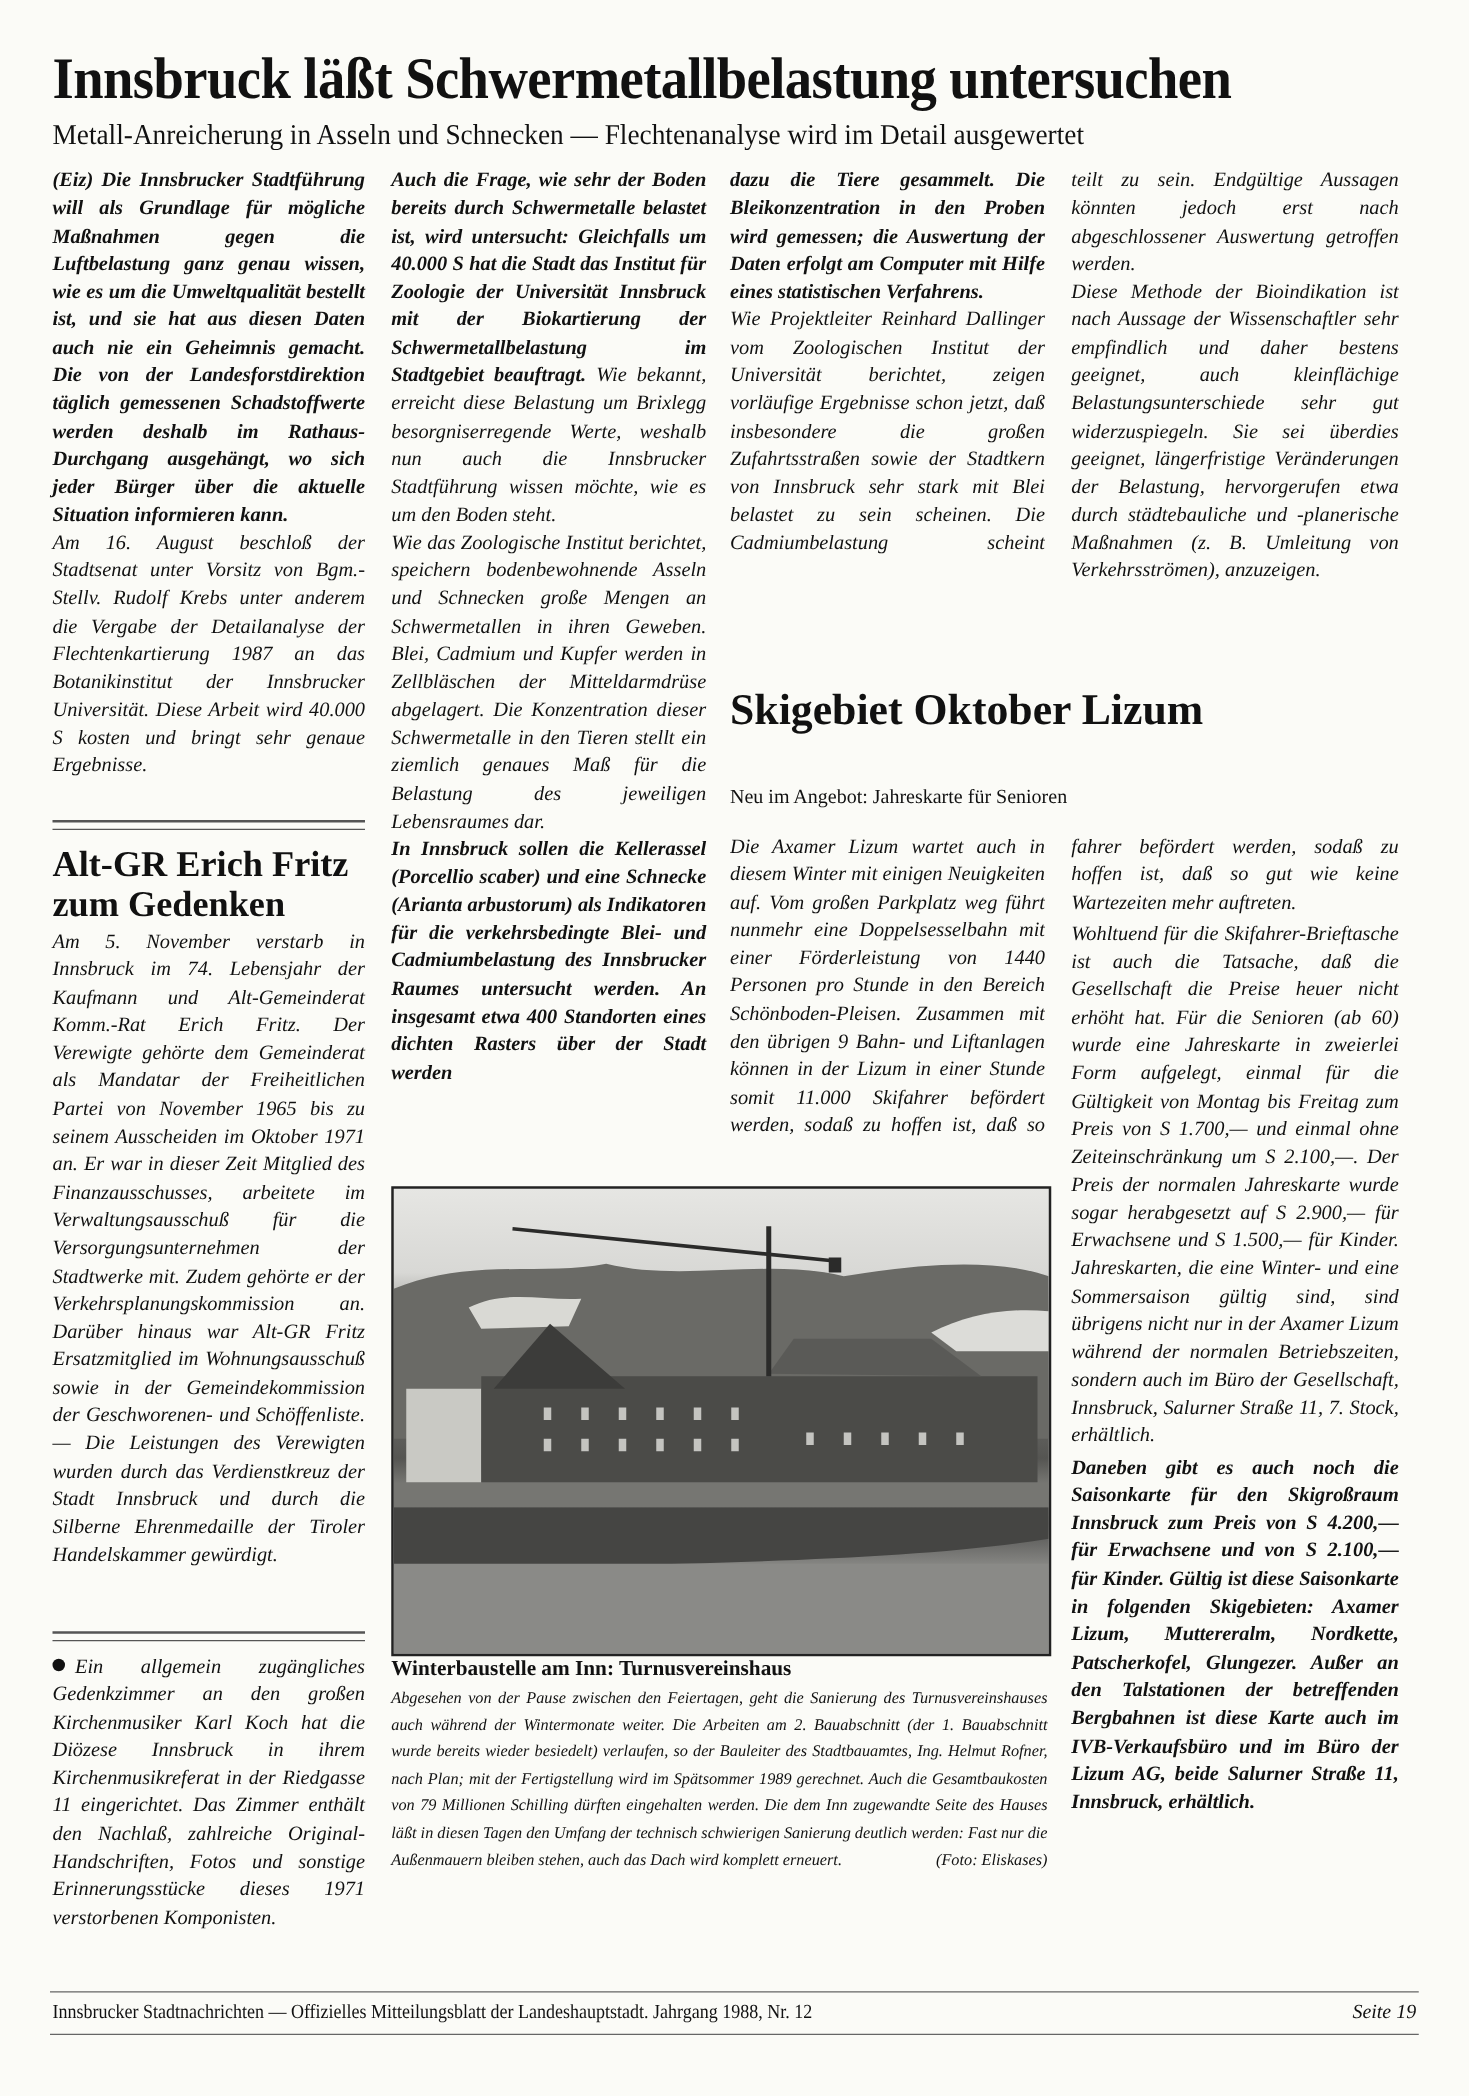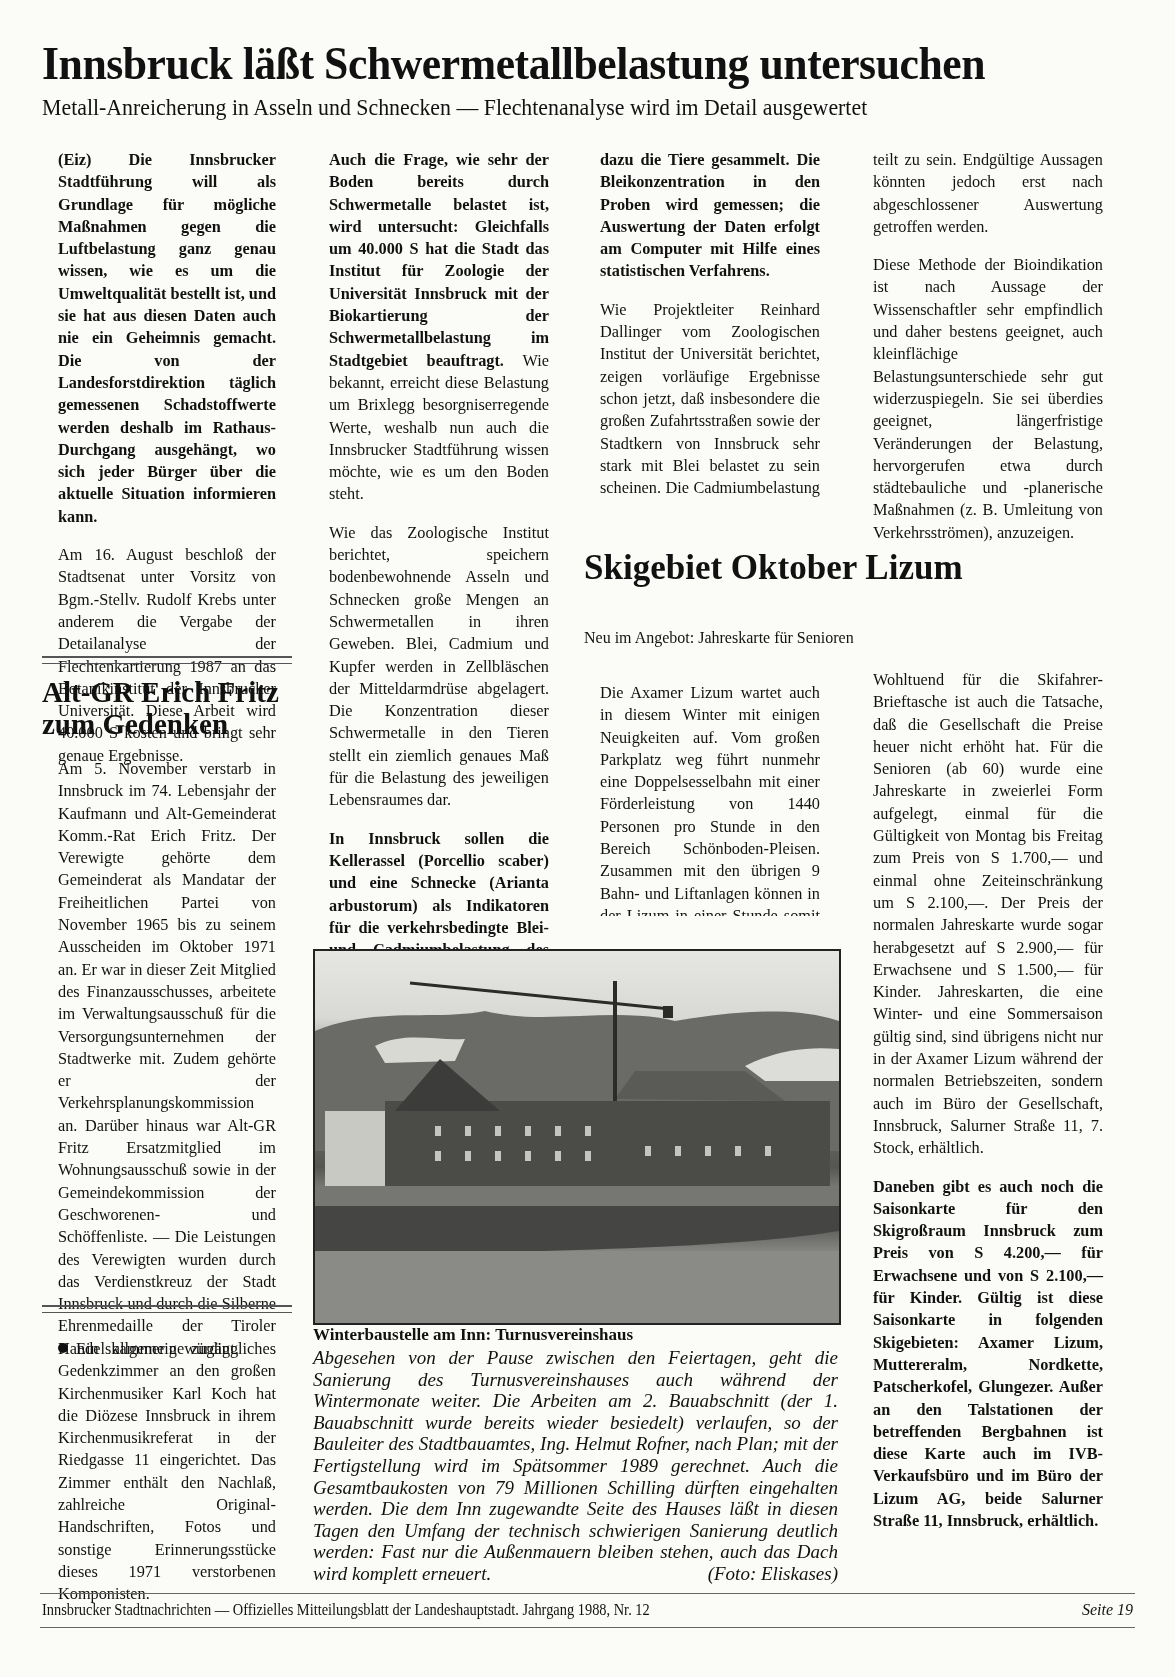--- a/index.html
+++ b/index.html
@@ -2,30 +2,30 @@
 <html><head>
 <meta charset="utf-8">
 <style>
   html, body { margin:0; padding:0; }
   body { width:1175px; height:1677px; background:#fbfbf7; color:#111; position:relative; overflow:hidden;
          font-family:"Liberation Serif","DejaVu Serif",serif; }
   .abs { position:absolute; }
   .headline { left:42px; top:40px; font-size:47px; font-weight:bold; letter-spacing:-0.5px; transform:scaleX(0.93); transform-origin:left top; white-space:nowrap; line-height:1; }
   .subhead { left:42px; top:95px; font-size:23px; white-space:nowrap; transform:scaleX(0.95); transform-origin:left top; line-height:1.1; }
   .col { position:absolute; font-size:16.3px; line-height:22.3px; text-align:justify; hyphens:manual; }
-  .col p { margin:16px; }
+  .col p { margin:0;font-style:italic; }
   .b { font-weight:bold; }
   .rule2 { position:absolute; height:5px; border-top:2px solid #555; border-bottom:1px solid #555; }
   .h2 { position:absolute; font-weight:bold; font-size:29px; line-height:32px; }
   .h2big { position:absolute; font-weight:bold; font-size:35px; line-height:40px; white-space:nowrap; }
   .sub2 { position:absolute; font-size:16px; white-space:nowrap; }
   .photo { position:absolute; left:313px; top:949px; width:524px; height:372px; border:2px solid #222;
            background:linear-gradient(to bottom,#e6e6e3 0%,#d8d8d5 18%,#9a9a96 28%,#6c6c69 45%,#555552 58%,#7a7a76 64%,#4f4f4d 72%,#8d8d8a 82%,#7d7d7a 100%); overflow:hidden; }
   .cap-title { position:absolute; left:313px; top:1325px; font-weight:bold; font-size:17px; }
-  .cap { position:absolute; left:313px; top:1347px; width:525px; font-style:italic; font-size:19px; line-height:21.6px; text-align:justify; }
+  .cap { position:absolute; left:313px; top:1347px; width:525px; font-style:italic; font-size:13px; line-height:21.6px; text-align:justify; }
   .cap p { margin:0; }
   .credit { float:right; }
   .footer-rule-top { position:absolute; left:40px; top:1593px; width:1095px; border-top:1px solid #666; }
   .footer-rule-bot { position:absolute; left:40px; top:1627px; width:1095px; border-top:1px solid #666; }
   .footer { position:absolute; left:42px; top:1601px; font-size:16px; white-space:nowrap; transform:scaleX(0.9); transform-origin:left top; }
   .pagenum { position:absolute; right:42px; top:1601px; font-size:16px;font-style:italic; }
   .bullet { display:inline-block; width:10px; height:10px; border-radius:50%; background:#111; margin-right:8px; vertical-align:1px; }
 </style>
 </head>
 <body>
@@ -69,20 +69,21 @@
 
 <div class="h2big" style="left:584px; top:548px;">
   <div>Skigebiet Oktober Lizum</div>
 </div>
 <div class="sub2" style="left:584px; top:629px;">Neu im Angebot: Jahreskarte für Senioren</div>
 
 <div class="col" style="left:584px; top:666px; width:252px; height:250px; overflow:hidden;">
   <p>Die Axamer Lizum wartet auch in diesem Winter mit einigen Neuigkeiten auf. Vom großen Parkplatz weg führt nunmehr eine Doppelsesselbahn mit einer Förderleistung von 1440 Personen pro Stunde in den Bereich Schönboden-Pleisen. Zusammen mit den übrigen 9 Bahn- und Liftanlagen können in der Lizum in einer Stunde somit 11.000 Skifahrer befördert werden, sodaß zu hoffen ist, daß so gut wie keine Wartezeiten mehr auftreten.</p>
 </div>
 <div class="col" style="left:857px; top:666px; width:262px;">
+  <p>fahrer befördert werden, sodaß zu hoffen ist, daß so gut wie keine Wartezeiten mehr auftreten.</p>
   <p style="margin-top:3px;">Wohltuend für die Skifahrer-Brieftasche ist auch die Tatsache, daß die Gesellschaft die Preise heuer nicht erhöht hat. Für die Senioren (ab 60) wurde eine Jahreskarte in zweierlei Form aufgelegt, einmal für die Gültigkeit von Montag bis Freitag zum Preis von S 1.700,— und einmal ohne Zeiteinschränkung um S 2.100,—. Der Preis der normalen Jahreskarte wurde sogar herabgesetzt auf S 2.900,— für Erwachsene und S 1.500,— für Kinder. Jahreskarten, die eine Winter- und eine Sommersaison gültig sind, sind übrigens nicht nur in der Axamer Lizum während der normalen Betriebszeiten, sondern auch im Büro der Gesellschaft, Innsbruck, Salurner Straße 11, 7. Stock, erhältlich.</p>
   <p class="b" style="margin-top:3px;">Daneben gibt es auch noch die Saisonkarte für den Skigroßraum Innsbruck zum Preis von S 4.200,— für Erwachsene und von S 2.100,— für Kinder. Gültig ist diese Saisonkarte in folgenden Skigebieten: Axamer Lizum, Muttereralm, Nordkette, Patscherkofel, Glungezer. Außer an den Talstationen der betreffenden Bergbahnen ist diese Karte auch im IVB-Verkaufsbüro und im Büro der Lizum AG, beide Salurner Straße 11, Innsbruck, erhältlich.</p>
 </div>
 
 <div class="photo" title="Schwarz-Weiß-Foto: Turnusvereinshaus am Inn mit Baukran, Berghang im Hintergrund">
   <svg width="524" height="372" viewBox="0 0 524 372">
 
     <path d="M0,80 C60,55 120,70 170,60 C230,75 300,55 360,70 C420,60 480,55 524,70 L524,200 L0,200 Z" fill="#6a6a66"></path>
     <path d="M60,95 C90,80 120,90 150,88 L140,110 L70,112 Z" fill="#d9d9d4"></path>
     <path d="M430,115 C460,100 490,95 524,98 L524,130 L450,130 Z" fill="#dcdcd8"></path>

